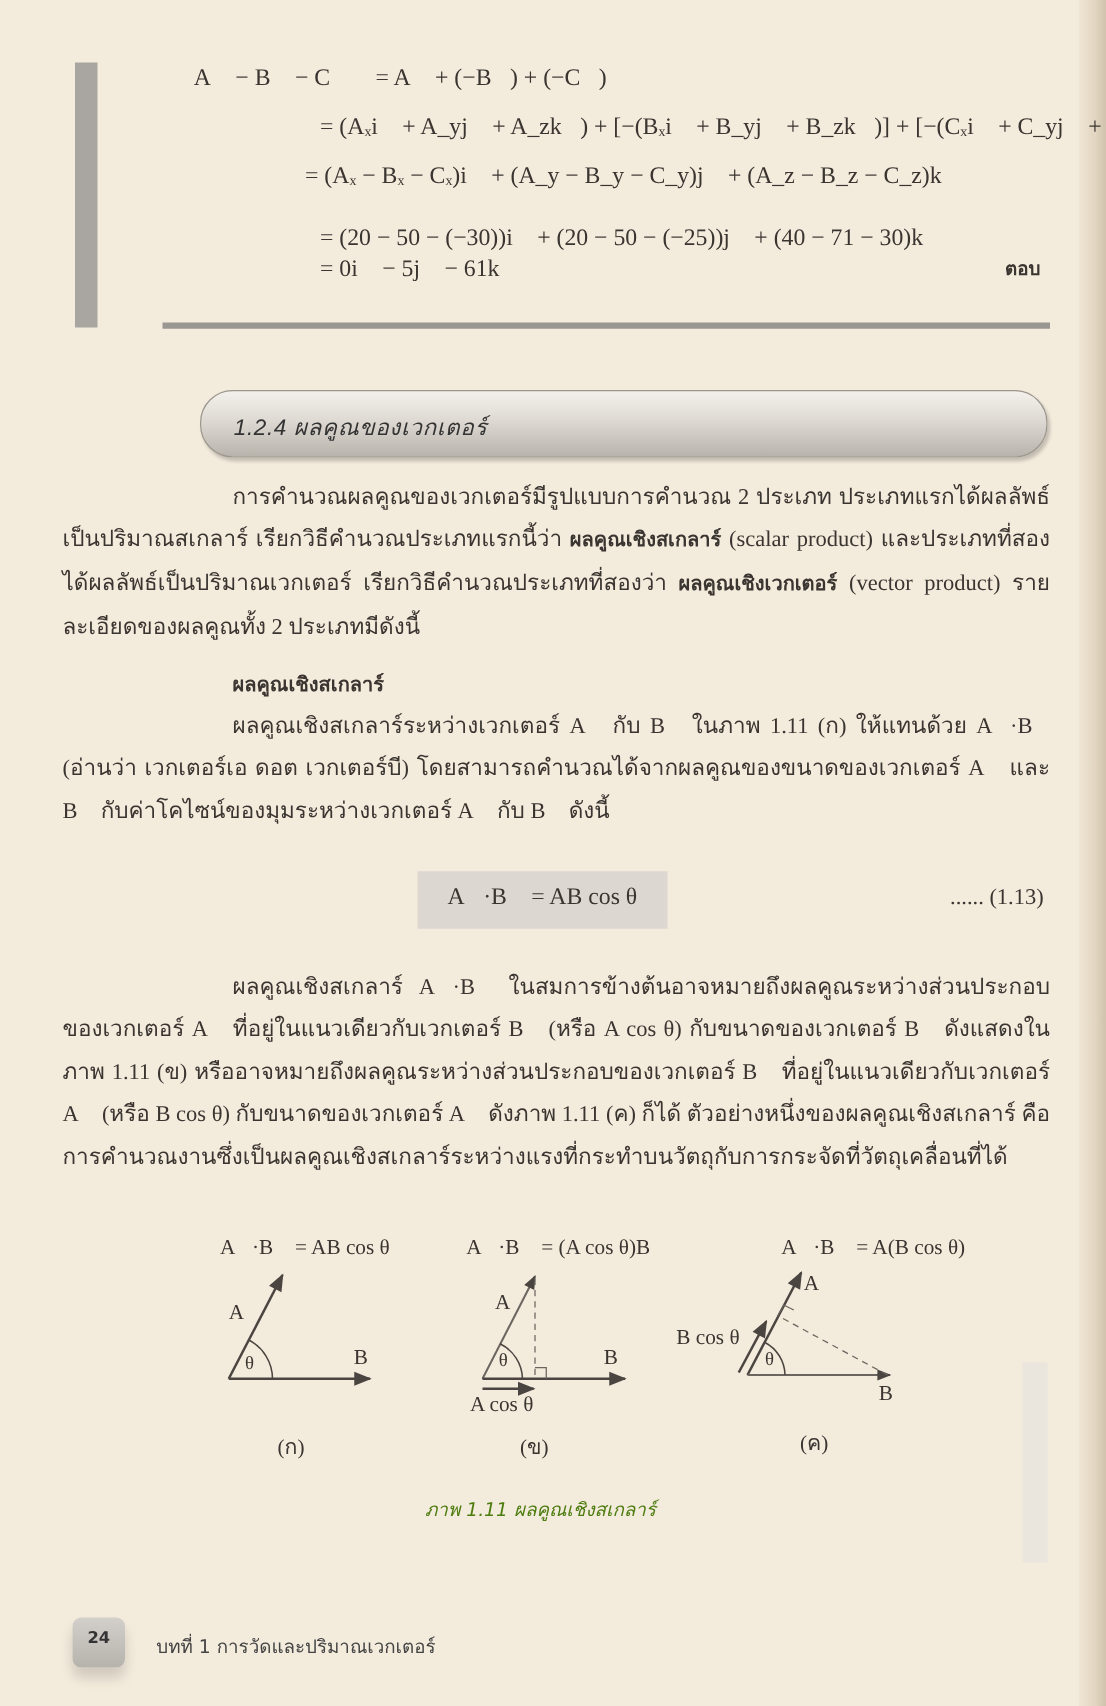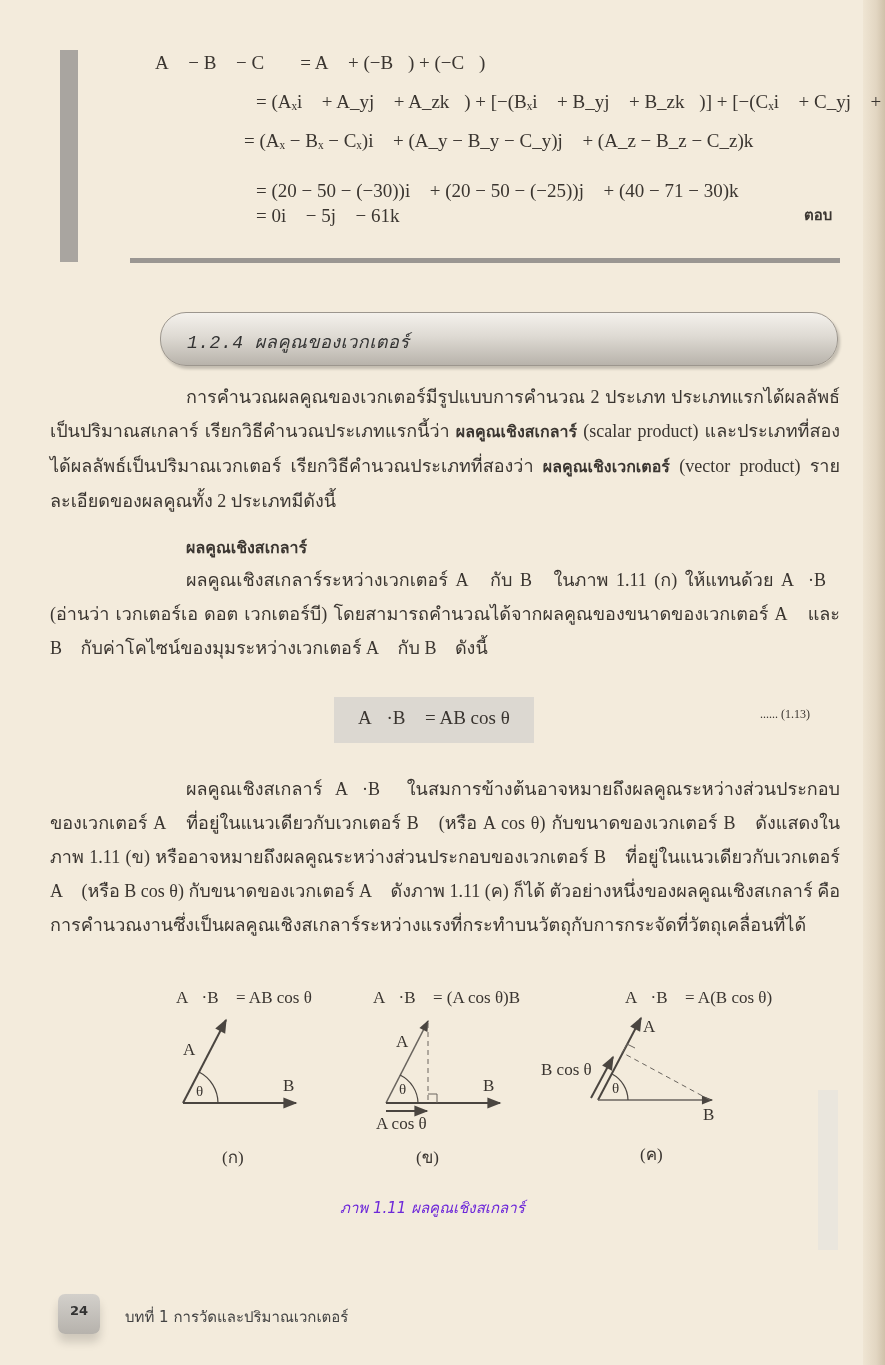--- a/index.html
+++ b/index.html
@@ -16,35 +16,35 @@
 
   .eq-block { position: absolute; left: 0; top: 0; }
   .eq-line { position: absolute; font-size: 19px; white-space: nowrap; color: #3a3530; }
   .answer-label { position: absolute; left: 804px; top: 203px; font-family: Liberation Mono, monospace; font-weight: bold; font-size: 15px; color: #3a3530; }
   .hr-bottom { position: absolute; left: 130px; top: 258px; width: 710px; height: 5px; background: #9a9692; }
 
   .section-pill { position: absolute; left: 160px; top: 312px; width: 676px; height: 52px;
     border-radius: 26px; border: 1px solid #9c968e;
     background: linear-gradient(to bottom, #f4f1ec 0%, #dedad3 45%, #b8b3ab 100%);
     box-shadow: 2px 3px 3px rgba(0,0,0,.2); }
-  .section-title { position: absolute; left: 26px; top: 14px; font-family: Liberation Mono, monospace; font-style: italic;
+  .section-title { position: absolute; left: 26px; top: 14px; font-family: Liberation Sans, sans-serif; font-style: italic;
     font-size: 18px; color: #333; letter-spacing: .5px; }
 
   .para { position: absolute; left: 50px; width: 790px; font-size: 18px; line-height: 34px; color: #3a3530; text-align: justify; }
   .para b { font-family: "DejaVu Sans", sans-serif; font-size: 16px; }
   .indent { display: inline-block; width: 136px; }
   .subhead { position: absolute; left: 186px; top: 535px; font-family: "DejaVu Sans", sans-serif; font-weight: bold; font-size: 16px; color: #3a3530; }
 
   .formula-box { position: absolute; left: 334px; top: 697px; width: 200px; height: 46px; background: #dcd8d1; }
   .formula { position: absolute; left: 358px; top: 707px; font-size: 19px; white-space: nowrap; }
-  .eqnum { position: absolute; left: 760px; top: 707px; font-size: 12px; }
+  .eqnum { position: absolute; left: 760px; top: 707px; font-size: 18px; }
 
   .figure { position: absolute; left: 0; top: 0; width: 885px; height: 1365px; pointer-events: none; }
   .fig-label { position: absolute; font-size: 17px; white-space: nowrap; color: #3a3530; }
-  .caption { position: absolute; left: 340px; top: 1196px; font-family: "DejaVu Sans", sans-serif; font-style: italic; font-size: 15px; color: #6d28d9; }
+  .caption { position: absolute; left: 340px; top: 1196px; font-family: "DejaVu Sans", sans-serif; font-style: italic; font-size: 15px; color: #4d7c0f; }
 
   .page-num-box { position: absolute; left: 58px; top: 1294px; width: 42px; height: 40px; border-radius: 7px;
     background: linear-gradient(to bottom, #d3d0cb, #b6b2ac); box-shadow: 0 8px 10px rgba(0,0,0,.15); }
   .page-num { position: absolute; left: 0; width: 42px; top: 9px; text-align: center; font-family: "DejaVu Sans", sans-serif; font-weight: bold; font-size: 13px; color: #333; }
   .running-footer { position: absolute; left: 125px; top: 1305px; font-family: "DejaVu Sans", sans-serif; font-size: 15px; color: #444; text-align: center; }
 </style>
 </head>
 <body>
 
 <div class="page-shade"></div>

